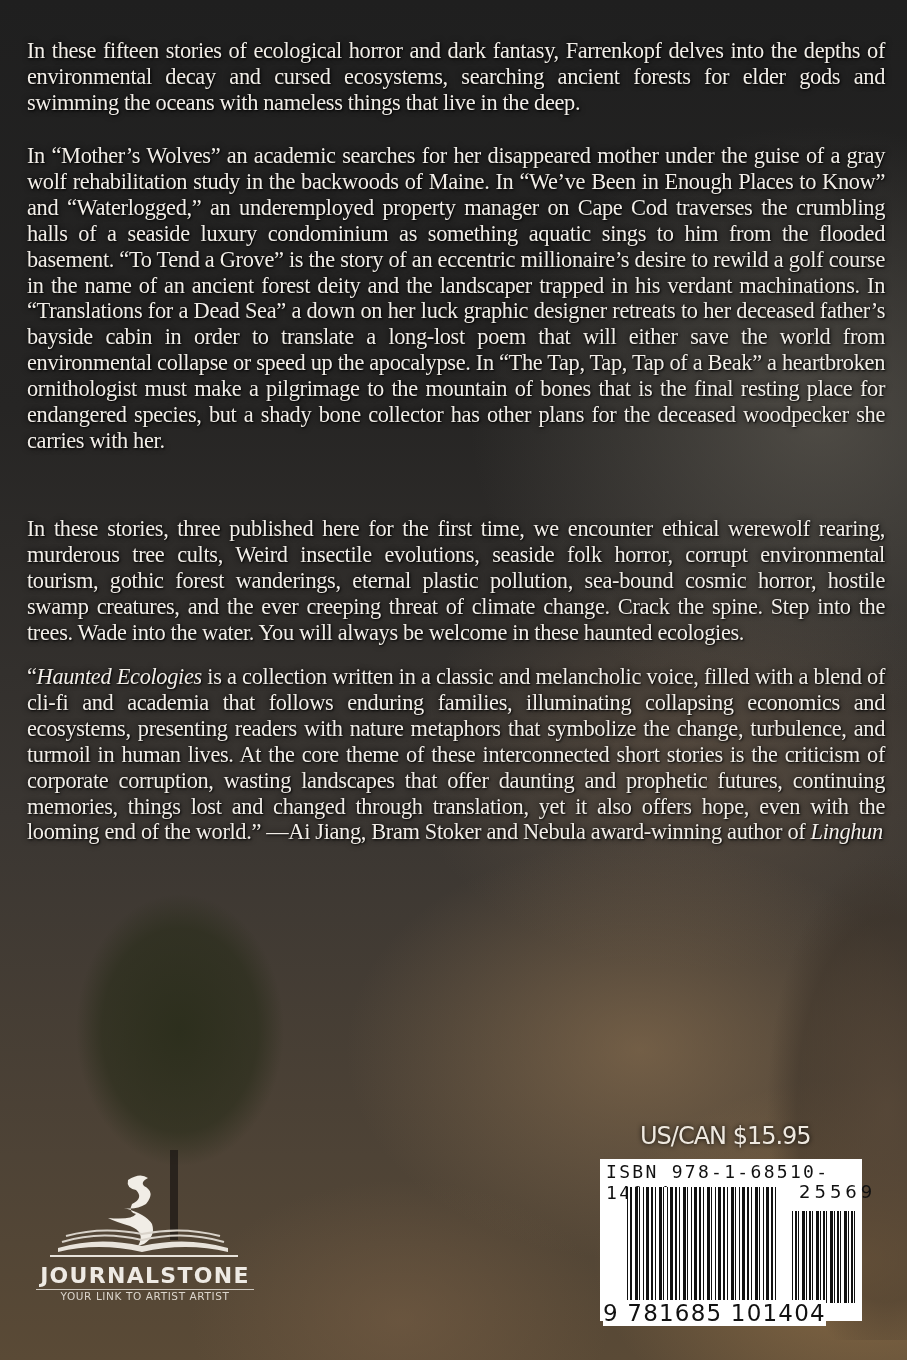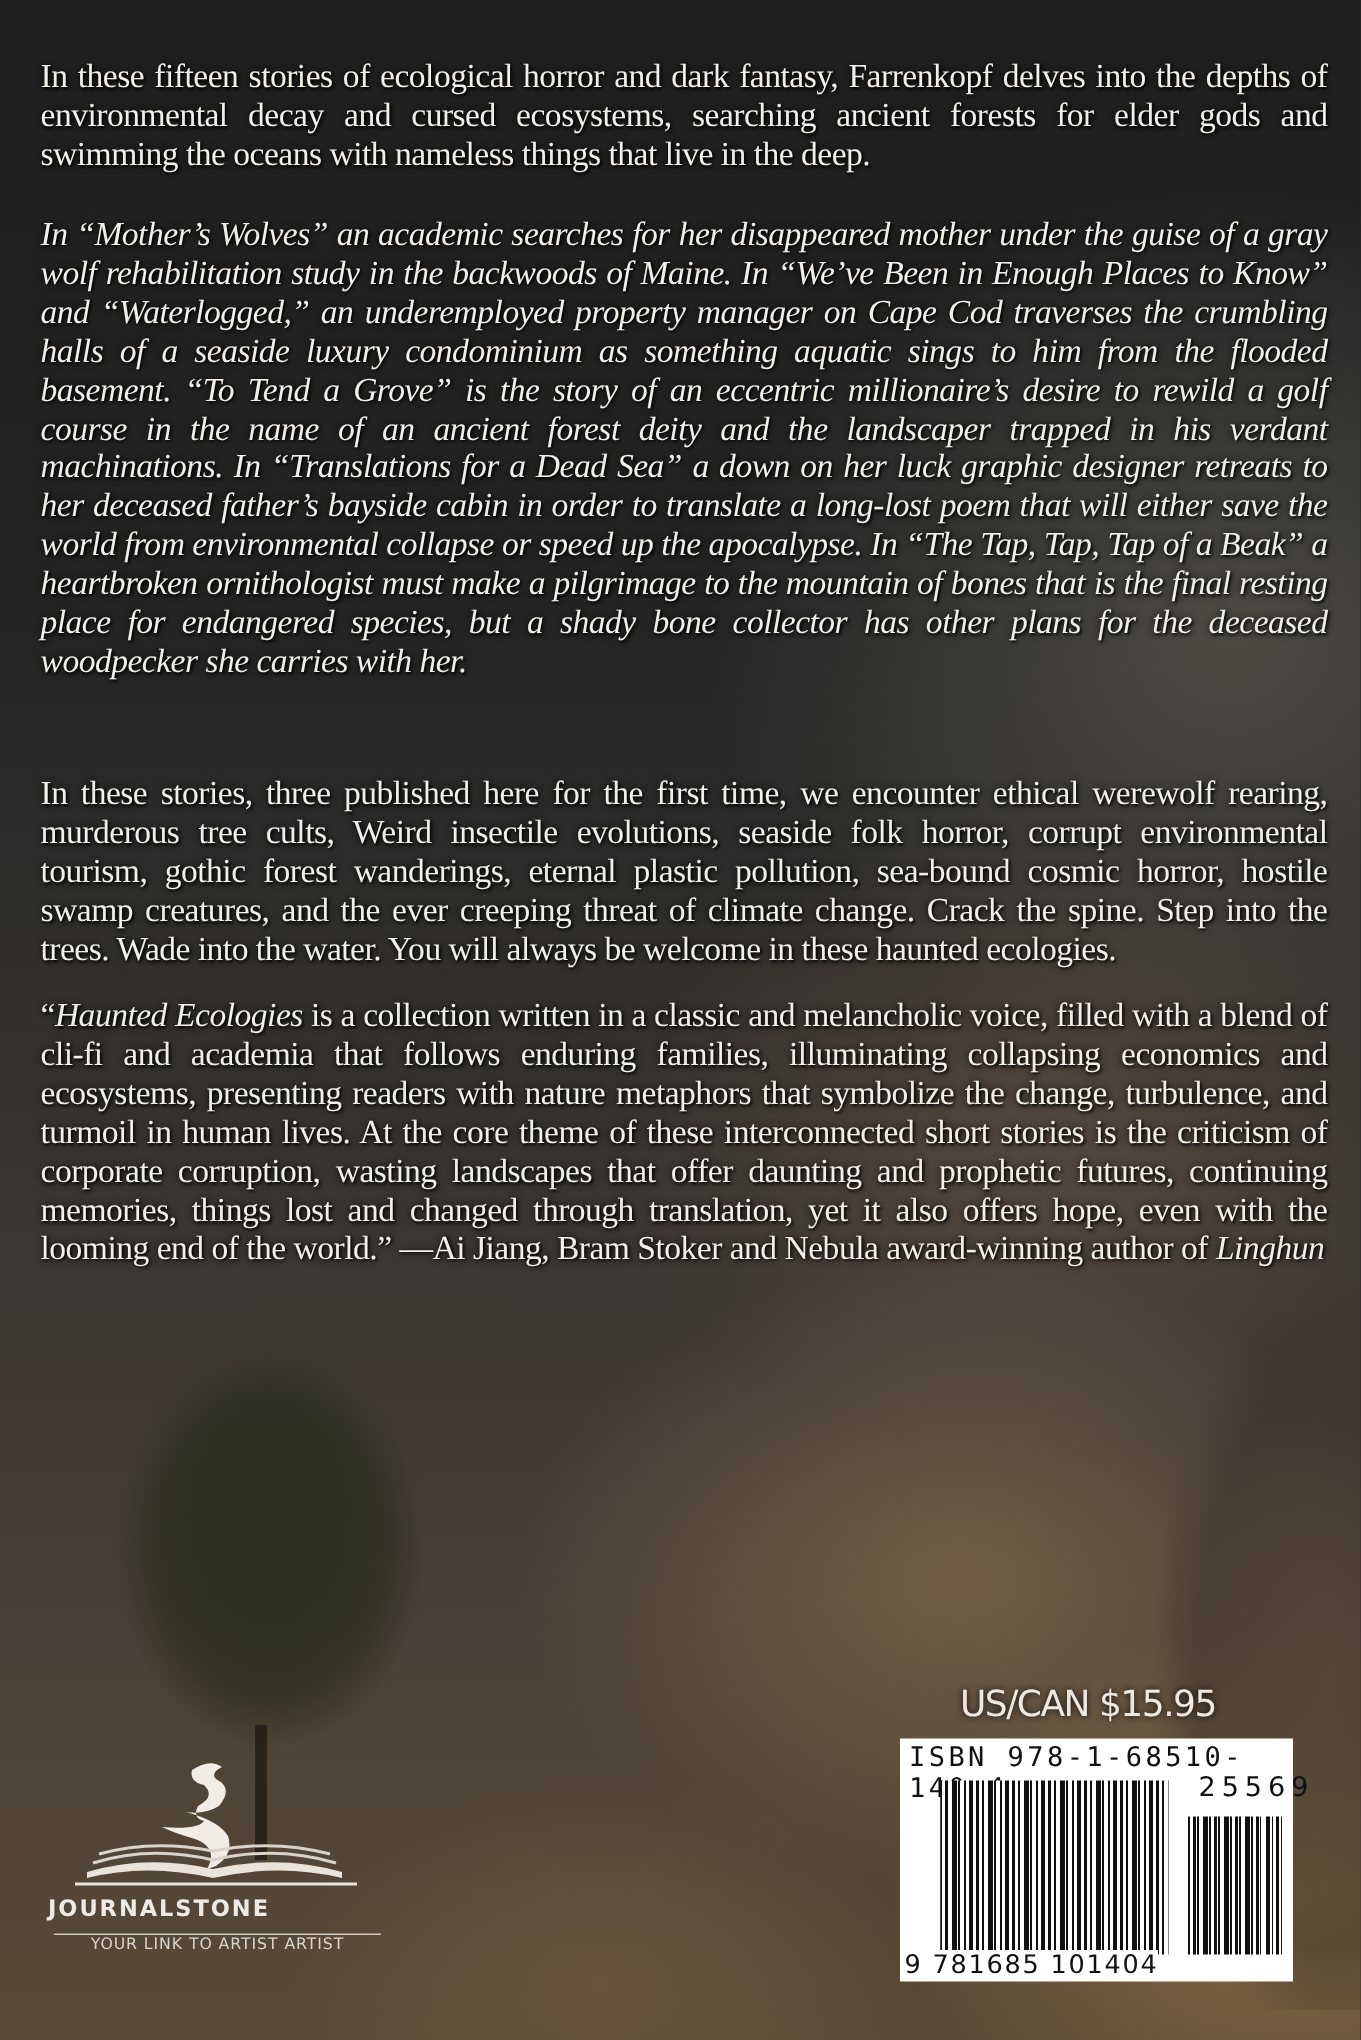--- a/index.html
+++ b/index.html
@@ -28,21 +28,21 @@
     background: radial-gradient(ellipse 150px 320px at 200px 330px, rgba(85,70,55,0.85), rgba(60,50,40,0.5) 60%, rgba(0,0,0,0) 80%);
   }
   .text-block {
     position: absolute; left: 27px; width: 858px;
     color: #f2eee8; font-size: 22.4px; line-height: 25.9px;
     text-align: justify; letter-spacing: -0.35px;
     text-shadow: 0 0 6px rgba(0,0,0,0.9), 1px 1px 2px rgba(0,0,0,0.9);
     margin: 0;
   }
   .p1 { top: 38px; }
-  .p2 { top: 143px; font-style: italic; }
+  .p2 { top: 143px; }
   .p3 { top: 497px; margin-top: 19px; }
   .p4 { top: 664px; }
   em { font-style: italic; }
 
   .price {
     position: absolute; left: 640px; top: 1122px;
     color: #eee8df; font-family: "DejaVu Sans", sans-serif; font-size: 24px;
     letter-spacing: -1px; font-weight: normal;
     text-shadow: 0 0 5px rgba(0,0,0,0.9);
   }
@@ -68,31 +68,31 @@
   .bars-main-guard-l { position: absolute; left: 27px; top: 28px; width: 4px; height: 126px;
     background: linear-gradient(90deg, #111 0 1px, #fff 1px 3px, #111 3px 4px); }
   .bars-addon {
     position: absolute; left: 192px; top: 52px; width: 66px; height: 92px;
     background: repeating-linear-gradient(90deg,
       #111 0px, #111 1px, #fff 1px, #fff 3px, #111 3px, #111 5px, #fff 5px, #fff 6px,
       #111 6px, #111 7px, #fff 7px, #fff 10px, #111 10px, #111 13px, #fff 13px, #fff 14px);
   }
   .ean-digits {
     position: absolute; left: 3px; top: 141px; font-family: "DejaVu Sans", sans-serif;
-    font-size: 17px; color: #111; letter-spacing: 1.2px; white-space: pre;
+    font-size: 23px; color: #111; letter-spacing: 1.2px; white-space: pre;
     background: #fff;
   }
 
   .logo {
     position: absolute; left: 28px; top: 1170px; width: 232px; height: 130px;
   }
   .logo-mark { position: absolute; left: 0; top: 0; width: 232px; height: 90px; }
   .logo-name {
-    position: absolute; left: 4px; top: 93px; width: 226px; 
-    font-family: "DejaVu Sans", sans-serif; font-weight: bold; font-size: 15px;
+    position: absolute; left: 4px; top: 93px; width: 226px; text-align: center;
+    font-family: "DejaVu Sans", sans-serif; font-weight: bold; font-size: 22px;
     color: #eeeae4; letter-spacing: 1.3px;
   }
   .logo-rule { position: absolute; left: 8px; top: 119px; width: 218px; height: 1px; background: #cfc9c0; }
   .logo-tag {
     position: absolute; left: 4px; top: 120px; width: 226px; text-align: center;
     font-family: "DejaVu Sans", sans-serif; font-size: 10.5px; color: #dcd6cd; letter-spacing: 0.6px;
   }
 </style>
 </head>
 <body>

